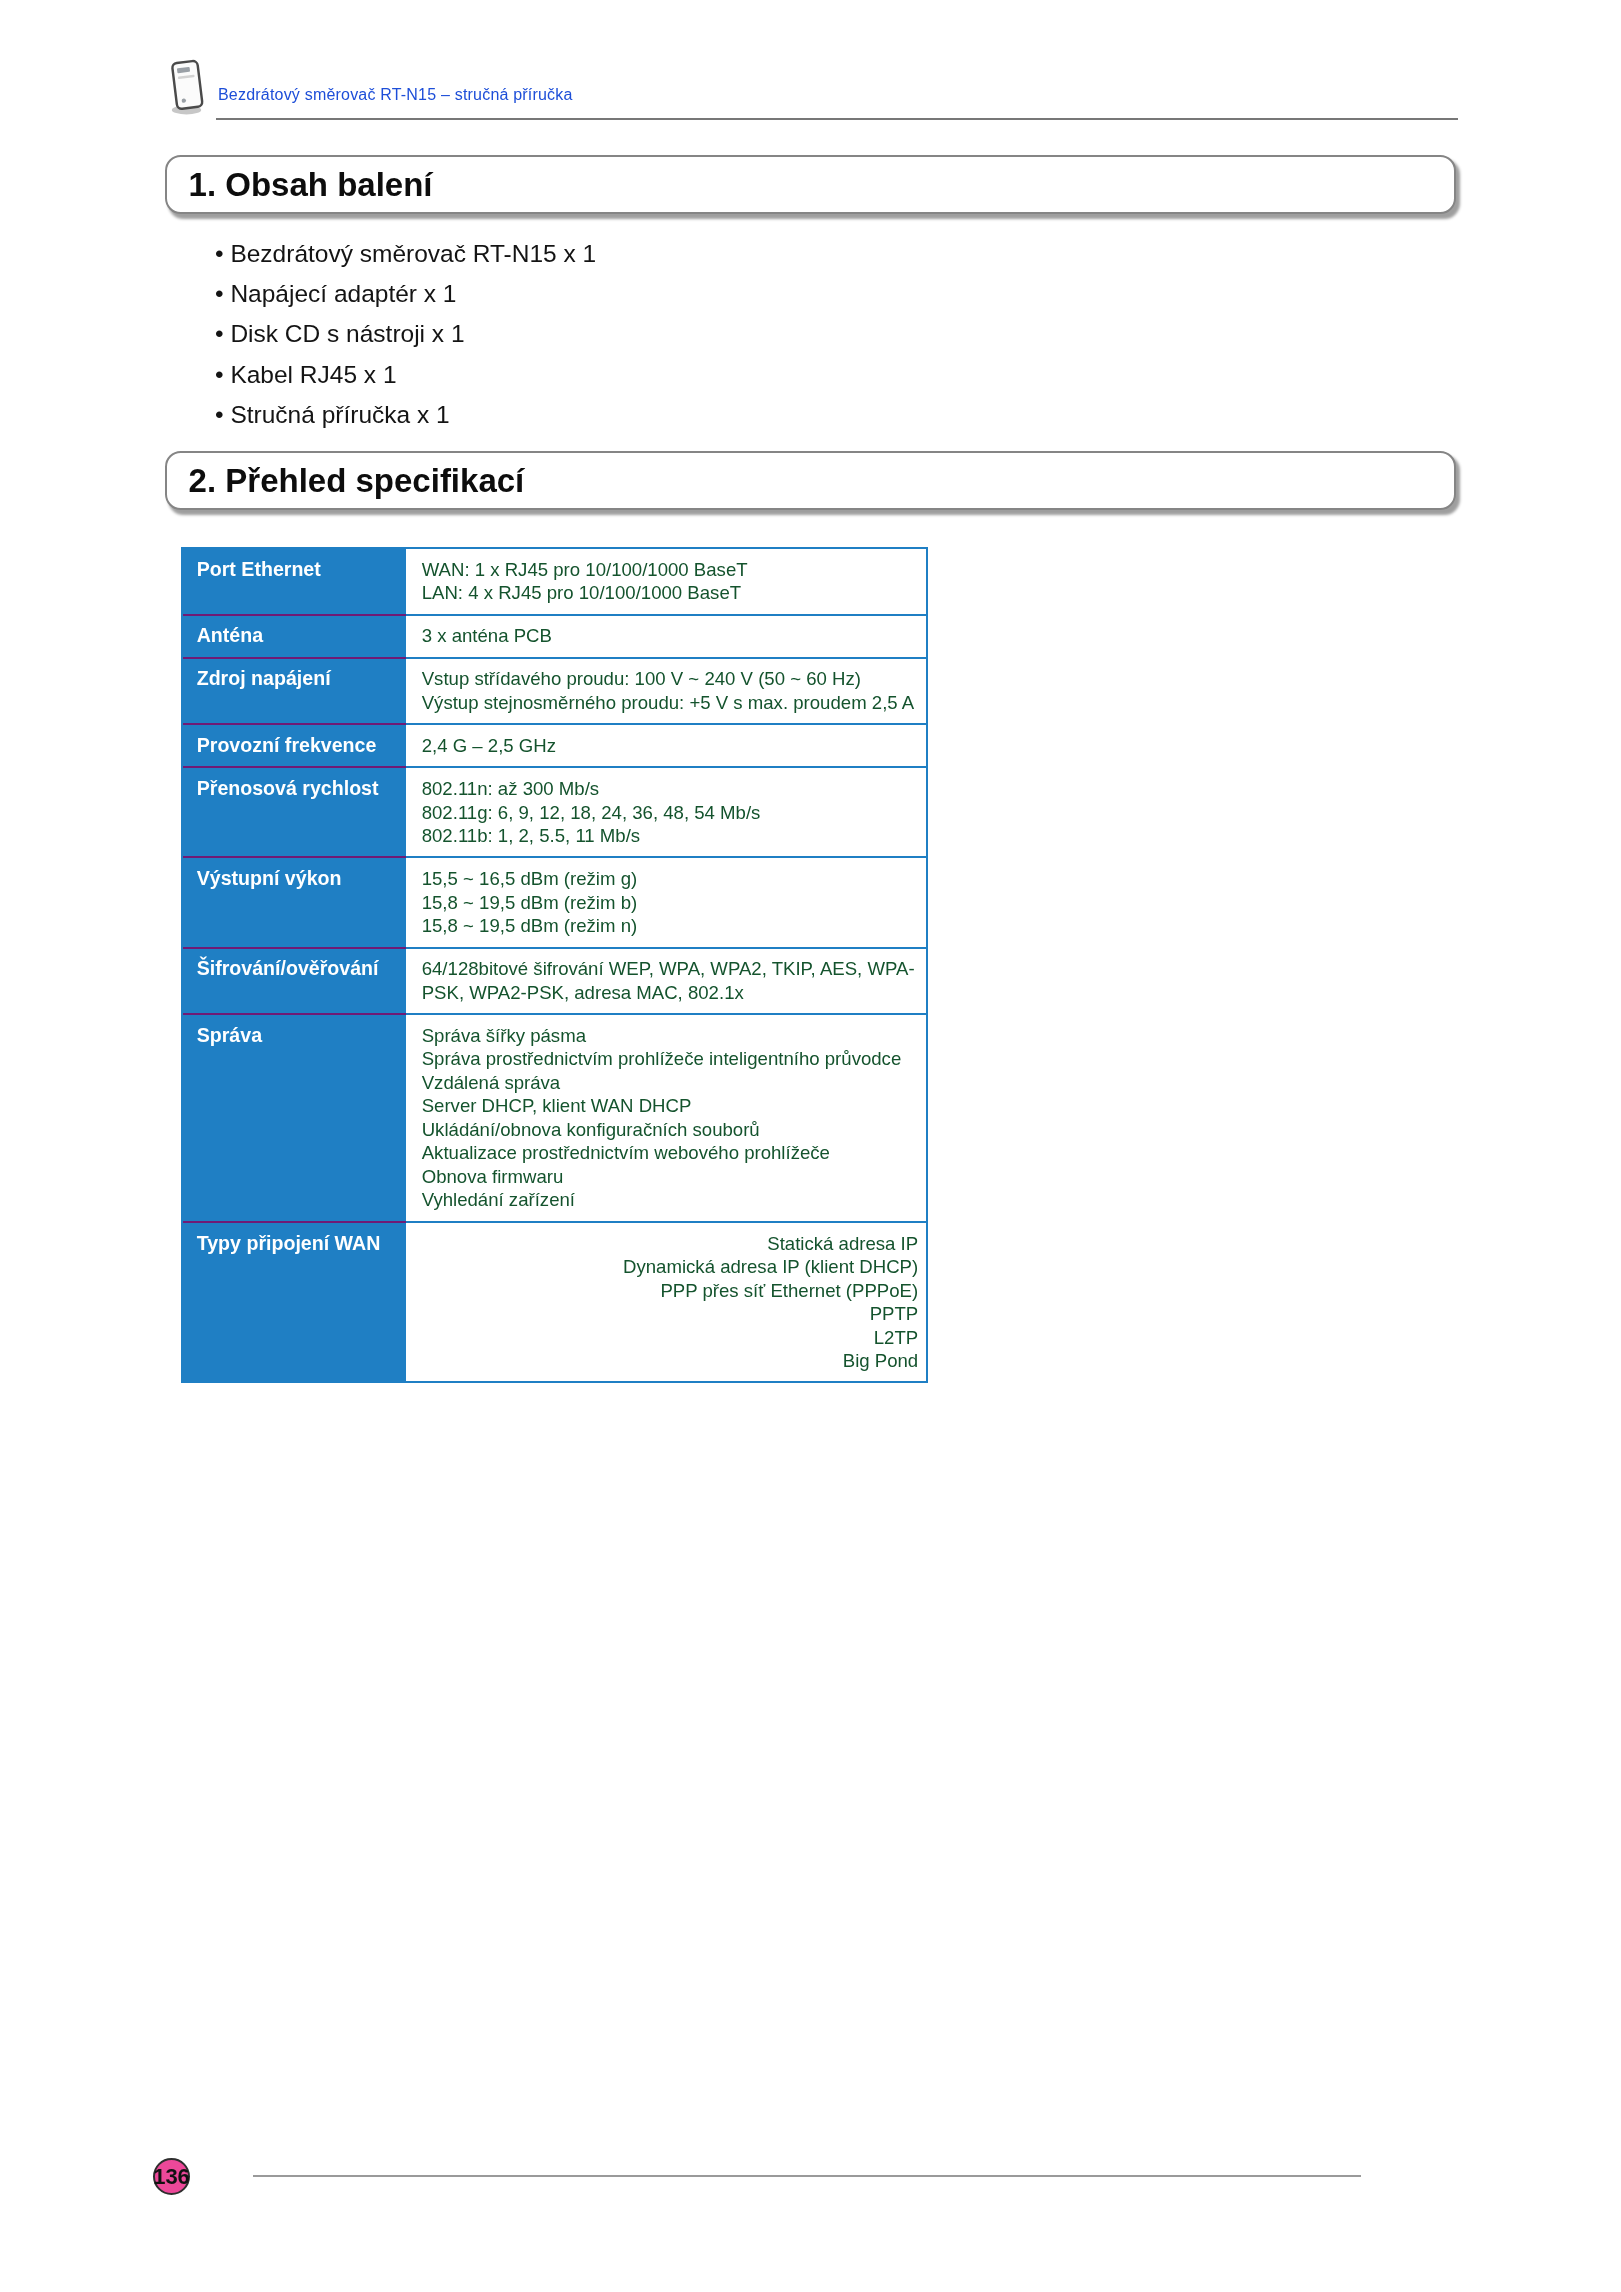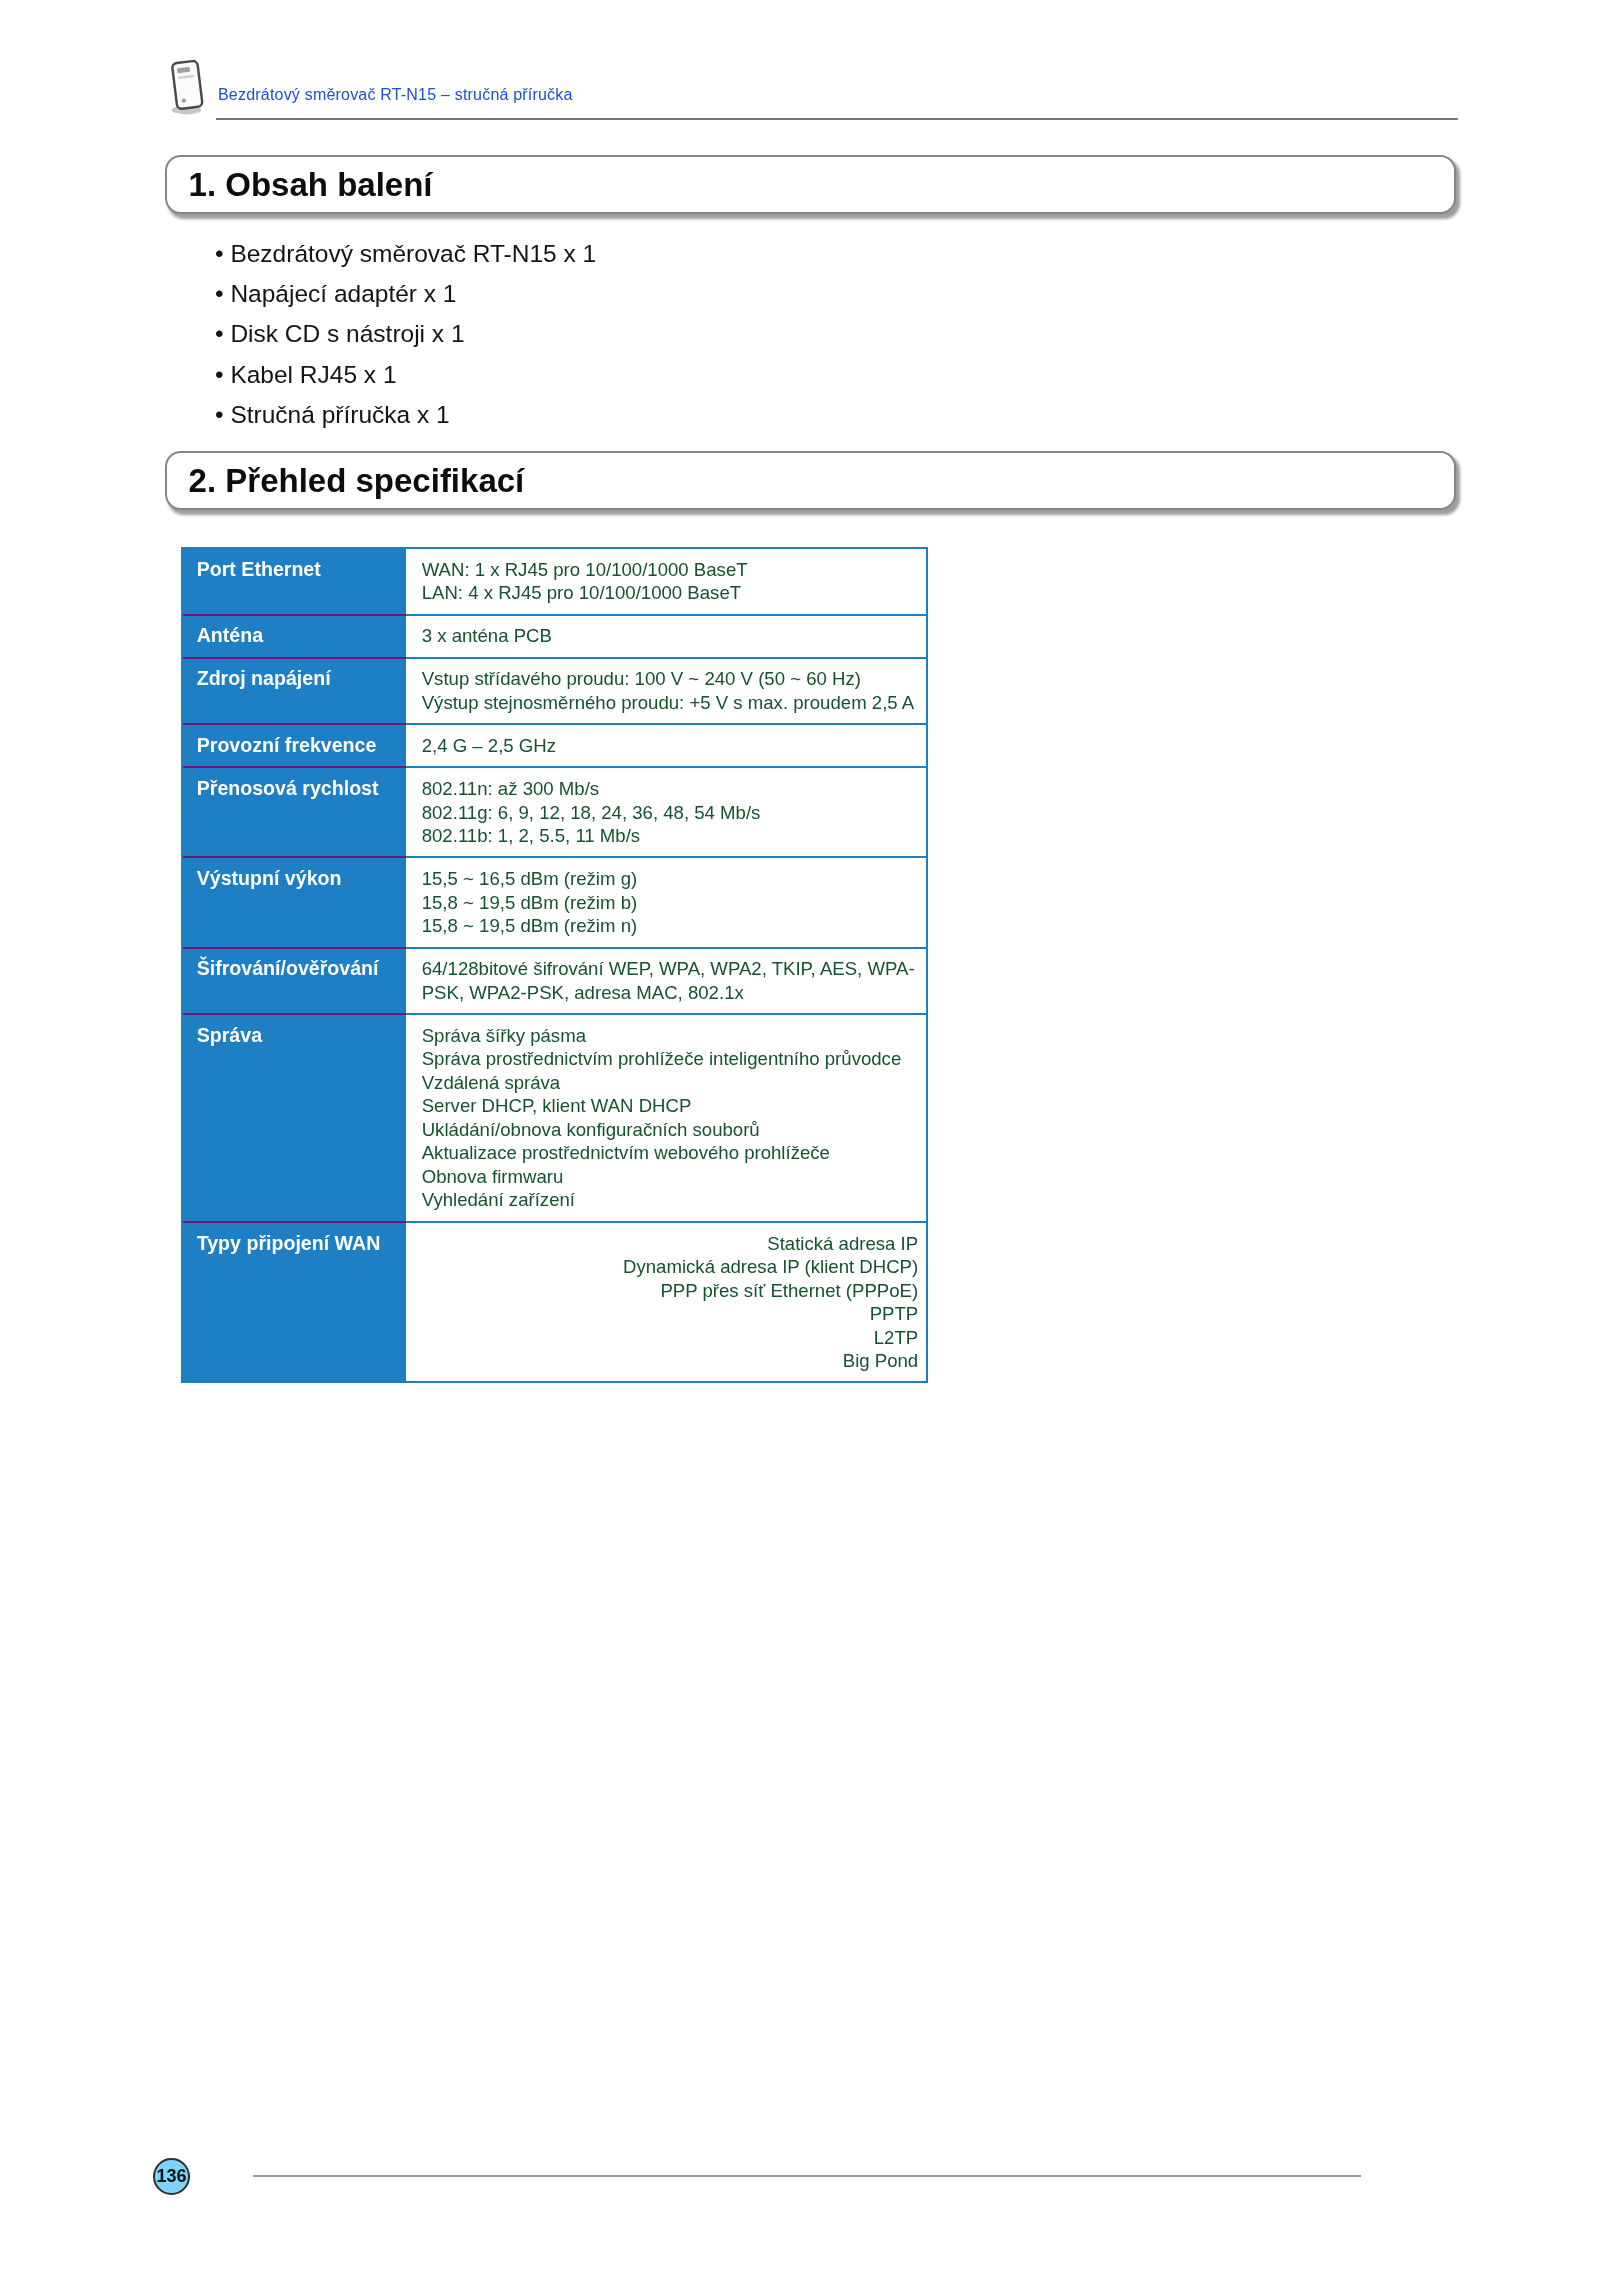--- a/index.html
+++ b/index.html
@@ -66,21 +66,21 @@
     white-space:pre-line;
   }
   table.spec tr:last-child th{border-bottom:none;}
   table.spec tr:last-child td{border-bottom:none;text-align:right;}
 
   
   .page-number-badge{
     position:absolute;left:153px;top:2158px;width:37px;height:37px;
     border:2px solid #2e2e2e;border-radius:50%;
     display:flex;align-items:center;justify-content:center;
-    font-size:18px;font-weight:bold;color:#111;background:#7dd3fc;
+    font-size:22px;font-weight:bold;color:#111;background:#ec4899;
   }
   .footer-rule{
     position:absolute;left:253px;top:2175px;width:1108px;height:2px;
     background:#9a9a9a;
   }
 </style>
 </head>
 <body>
 
 <div class="page">

